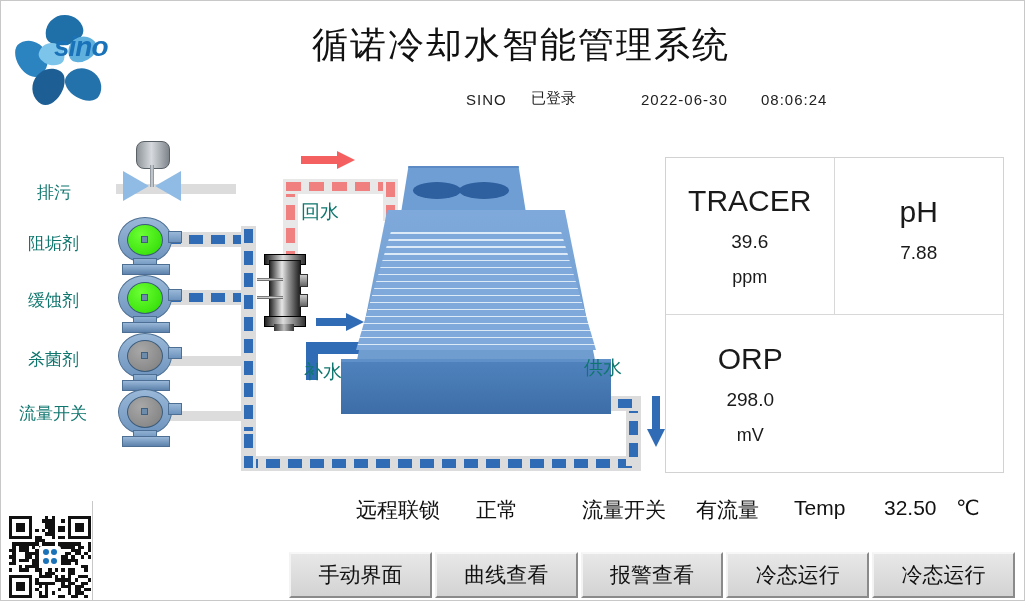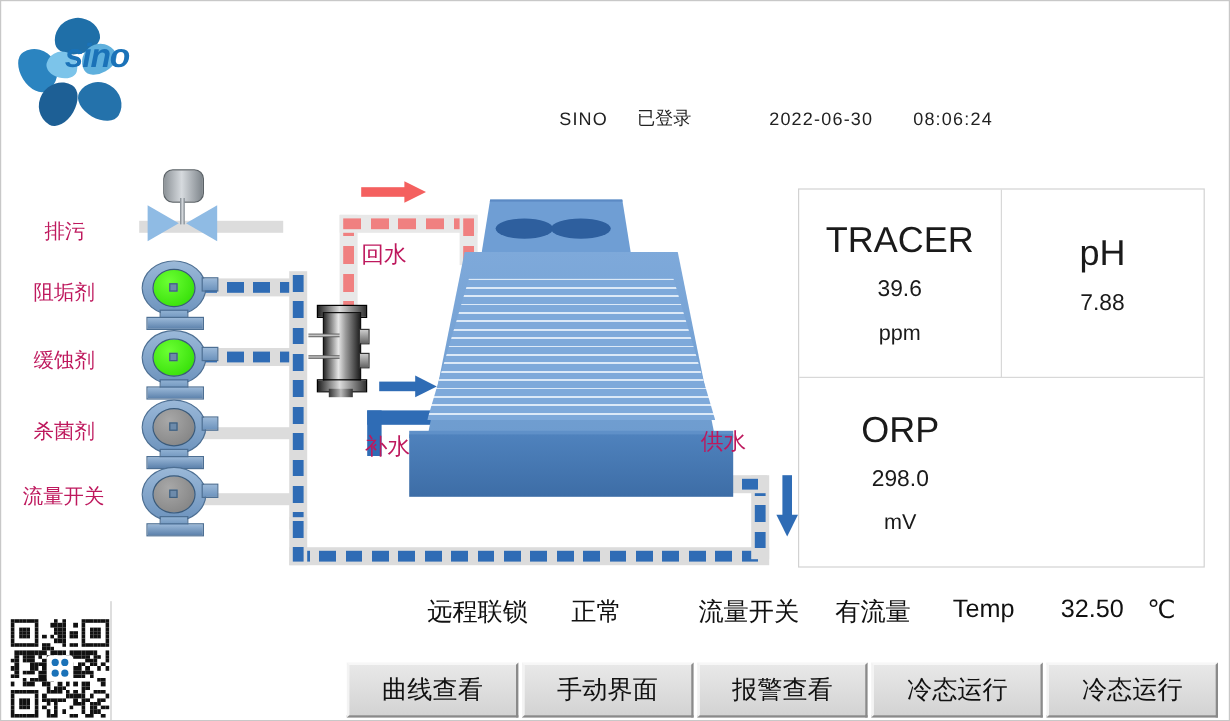--- a/index.html
+++ b/index.html
@@ -38,21 +38,21 @@
   .r3-swoosh{position:absolute;left:0px;top:4px;width:110px;height:104px;
              border:7px solid #39a7dd;border-radius:50%;
              border-right-color:transparent;border-top-color:transparent;
              transform:rotate(-35deg);}
   .r3-swoosh2{position:absolute;left:12px;top:16px;width:82px;height:80px;
              border:5px solid #9fd6f0;border-radius:50%;
              border-right-color:transparent;border-bottom-color:transparent;
              transform:rotate(25deg);}
 
   
-  .lbl{position:absolute;font-size:17px;color:#be185d;white-space:nowrap;text-align:right;}
+  .lbl{position:absolute;font-size:17px;color:#0f766e;white-space:nowrap;text-align:right;}
 
   
   .pump{position:absolute;width:58px;height:56px;}
   .pump .casing{position:absolute;left:0;top:0;width:52px;height:44px;border-radius:50%;
        background:linear-gradient(180deg,#9ab8d8,#6d93bd);border:1px solid #4d6f93;}
   .pump .disc{position:absolute;left:9px;top:7px;width:34px;height:30px;border-radius:50%;
        border:1px solid #3a5a7a;}
   .pump .dot{position:absolute;left:23px;top:19px;width:5px;height:5px;background:#6d8bab;
        border:1px solid #40607f;}
   .pump .neck{position:absolute;left:15px;top:41px;width:22px;height:8px;
@@ -171,20 +171,21 @@
     <div class="sino-logo">
       <div class="petal" style="left:36px;top:6px;background:#1f6fa8;transform:rotate(-12deg);"></div>
       <div class="petal" style="left:4px;top:34px;background:#2b84c0;transform:rotate(58deg);"></div>
       <div class="petal" style="left:20px;top:62px;background:#1d5f95;transform:rotate(-60deg);"></div>
       <div class="petal" style="left:56px;top:60px;background:#2472ab;transform:rotate(30deg);"></div>
       <div class="petal" style="left:58px;top:28px;background:#5fb0dd;transform:rotate(-30deg);width:30px;height:24px;"></div>
       <div class="petal" style="left:30px;top:34px;background:#7cc4ea;transform:rotate(15deg);width:26px;height:22px;"></div>
       <div class="sino-text">sino</div>
     </div>
 
+    <div class="title">循诺冷却水智能管理系统</div>
 
     <div class="subrow">
       <span class="sub-user">SINO</span>
       <span class="sub-state">已登录</span>
       <span class="sub-date">2022-06-30</span>
       <span class="sub-time">08:06:24</span>
     </div>
 
   </div>
 
@@ -331,22 +332,22 @@
     <span style="left:0px;">远程联锁</span>
     <span style="left:120px;">正常</span>
     <span style="left:226px;">流量开关</span>
     <span style="left:340px;">有流量</span>
     <span style="left:438px;">Temp</span>
     <span style="left:528px;">32.50</span>
     <span style="left:600px;">℃</span>
   </div>
 
   <div class="btnbar">
+    <div class="btn">手动界面</div>
     <div class="btn">曲线查看</div>
-    <div class="btn">手动界面</div>
     <div class="btn">报警查看</div>
     <div class="btn">冷态运行</div>
     <div class="btn">冷态运行</div>
   </div>
 
   <div class="leftrule"></div>
   <div class="qr">
       <div class="qrcell" style="left: 0px; top: 0px; width: 3.28px; height: 3.28px;"></div>
       <div class="qrcell" style="left: 3.28px; top: 0px; width: 3.28px; height: 3.28px;"></div>
       <div class="qrcell" style="left: 6.56px; top: 0px; width: 3.28px; height: 3.28px;"></div>

